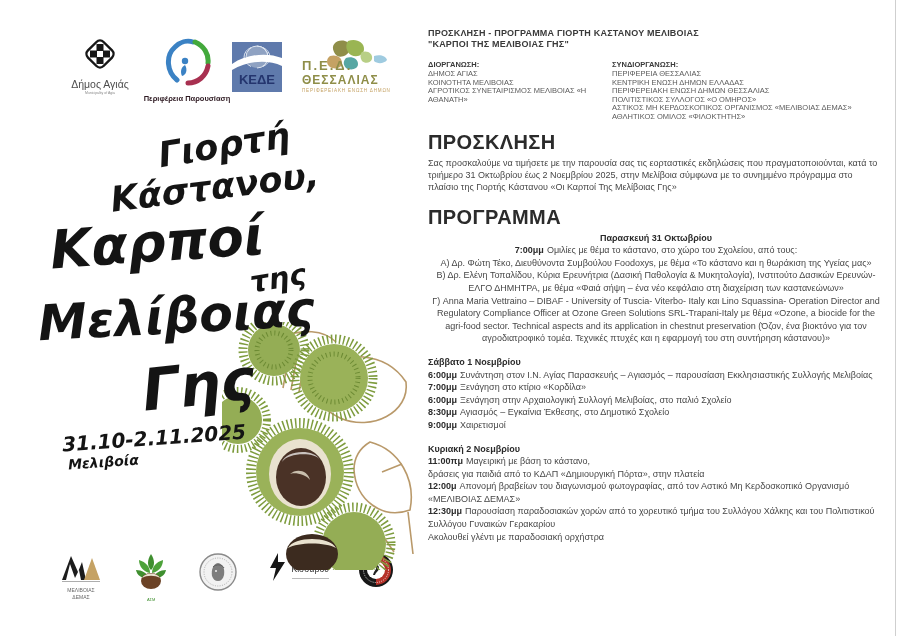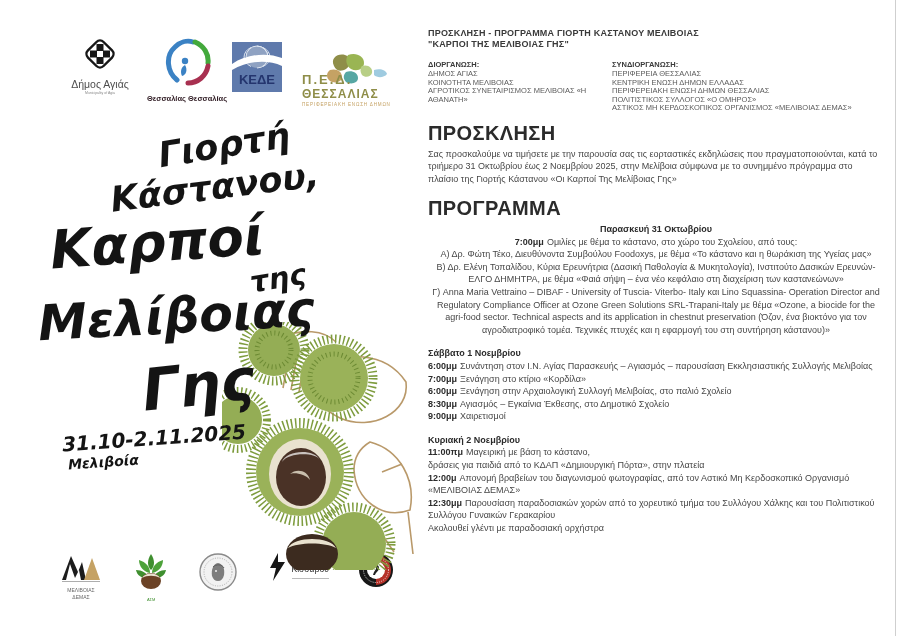--- a/index.html
+++ b/index.html
@@ -78,35 +78,35 @@
 </div>
 
 <div class="logo" id="logo-region" style="left:141px;top:38px;width:92px;">
   <svg width="48" height="50" viewBox="0 0 48 50">
     <path d="M14,42 C4,34 2,18 12,9 C17,4 24,2 30,4" fill="none" stroke="#3b82c4" stroke-width="5" stroke-linecap="round"></path>
     <path d="M32,4 C41,8 46,16 45,25" fill="none" stroke="#43a93c" stroke-width="5" stroke-linecap="round"></path>
     <path d="M45,28 C43,38 35,45 25,45" fill="none" stroke="#a83050" stroke-width="5" stroke-linecap="round"></path>
     <circle cx="22" cy="23" r="3.2" fill="#3b82c4"></circle>
     <path d="M22,27 C18,29 17,34 19,38 C23,37 25,32 22,27 Z" fill="#3b82c4"></path>
   </svg>
-  <div class="logo-name">Θεσσαλίας Θεσσαλίας</div>
+  <div class="logo-name">Περιφέρεια Παρουσίαση</div>
 </div>
 
 <div class="logo" id="logo-kede" style="left:232px;top:42px;width:50px;">
   <svg width="50" height="50" viewBox="0 0 50 50">
     <rect x="0" y="0" width="50" height="50" fill="#5f7aac"></rect>
     <circle cx="25" cy="15" r="11" fill="#8fa2c2"></circle>
     <path d="M14,15 a11,11 0 0 1 22,0" fill="none" stroke="#dfe6f0" stroke-width="1"></path>
     <path d="M25,4 a11,11 0 0 1 0,22 M19,5.5 a14,11 0 0 0 0,19 M31,5.5 a14,11 0 0 1 0,19" fill="none" stroke="#dfe6f0" stroke-width="1"></path>
     <path d="M0,22 C15,12 35,10 50,16 L50,24 C35,17 15,19 0,28 Z" fill="#ffffff"></path>
     <text x="25" y="42" text-anchor="middle" font-family="Liberation Sans, sans-serif" font-size="13" font-weight="bold" fill="#24356e">ΚΕΔΕ</text>
   </svg>
 </div>
 
-<div class="logo" id="logo-ped" style="left:300px;top:52px;width:90px;">
+<div class="logo" id="logo-ped" style="left:300px;top:38px;width:90px;">
   <svg width="90" height="62" viewBox="0 0 90 62">
     <path d="M34,14 C30,6 38,1 45,3 C52,5 52,13 46,17 C41,20 36,19 34,14 Z" fill="#8f8e49"></path>
     <path d="M48,3 C56,0 64,4 64,11 C64,17 57,20 51,17 C46,14 45,7 48,3 Z" fill="#9ab553"></path>
     <path d="M30,18 C36,16 42,19 42,25 C42,30 35,32 30,29 C26,26 26,21 30,18 Z" fill="#c5a264"></path>
     <path d="M46,20 C52,18 58,21 58,26 C58,31 51,33 46,30 C43,27 43,23 46,20 Z" fill="#57a7a3"></path>
     <path d="M62,14 C68,12 73,16 72,21 C71,25 65,26 62,23 C60,20 60,16 62,14 Z" fill="#b8cf86"></path>
     <path d="M74,18 C80,16 86,18 87,22 C84,26 77,26 74,23 Z" fill="#9fcbe0"></path>
     <text x="2" y="32" font-family="Liberation Sans, sans-serif" font-size="13" font-weight="bold" letter-spacing="2" fill="#8f8e49">Π.Ε.Δ.</text>
     <text x="2" y="46" font-family="Liberation Sans, sans-serif" font-size="12" font-weight="bold" letter-spacing="1" fill="#8f8e49">ΘΕΣΣΑΛΙΑΣ</text>
     <text x="2" y="54" font-family="Liberation Sans, sans-serif" font-size="4.6" letter-spacing="0.8" fill="#c5a264">ΠΕΡΙΦΕΡΕΙΑΚΗ ΕΝΩΣΗ ΔΗΜΩΝ</text>
@@ -234,20 +234,21 @@
       <div class="org-item">ΚΟΙΝΟΤΗΤΑ ΜΕΛΙΒΟΙΑΣ</div>
       <div class="org-item">ΑΓΡΟΤΙΚΟΣ ΣΥΝΕΤΑΙΡΙΣΜΟΣ ΜΕΛΙΒΟΙΑΣ «Η ΑΘΑΝΑΤΗ»</div>
     </div>
     <div class="org-col2">
       <div class="org-title">ΣΥΝΔΙΟΡΓΑΝΩΣΗ:</div>
       <div class="org-item">ΠΕΡΙΦΕΡΕΙΑ ΘΕΣΣΑΛΙΑΣ</div>
       <div class="org-item">ΚΕΝΤΡΙΚΗ ΕΝΩΣΗ ΔΗΜΩΝ ΕΛΛΑΔΑΣ</div>
       <div class="org-item">ΠΕΡΙΦΕΡΕΙΑΚΗ ΕΝΩΣΗ ΔΗΜΩΝ ΘΕΣΣΑΛΙΑΣ</div>
       <div class="org-item">ΠΟΛΙΤΙΣΤΙΚΟΣ ΣΥΛΛΟΓΟΣ «Ο ΟΜΗΡΟΣ»</div>
       <div class="org-item">ΑΣΤΙΚΟΣ ΜΗ ΚΕΡΔΟΣΚΟΠΙΚΟΣ ΟΡΓΑΝΙΣΜΟΣ «ΜΕΛΙΒΟΙΑΣ ΔΕΜΑΣ»</div>
+      <div class="org-item">ΑΘΛΗΤΙΚΟΣ ΟΜΙΛΟΣ «ΦΙΛΟΚΤΗΤΗΣ»</div>
     </div>
   </div>
 
   <div class="section-heading">ΠΡΟΣΚΛΗΣΗ</div>
   <div class="body-text">Σας προσκαλούμε να τιμήσετε με την παρουσία σας τις εορταστικές εκδηλώσεις που πραγματοποιούνται, κατά το τριήμερο 31 Οκτωβρίου έως 2 Νοεμβρίου 2025, στην Μελίβοια σύμφωνα με το συνημμένο πρόγραμμα στο πλαίσιο της Γιορτής Κάστανου «Οι Καρποί Της Μελίβοιας Γης»</div>
 
 
   <div class="section-heading" style="margin-top:12px;">ΠΡΟΓΡΑΜΜΑ</div>
 
   <div class="day" style="margin-top:2px;text-align:center;">

